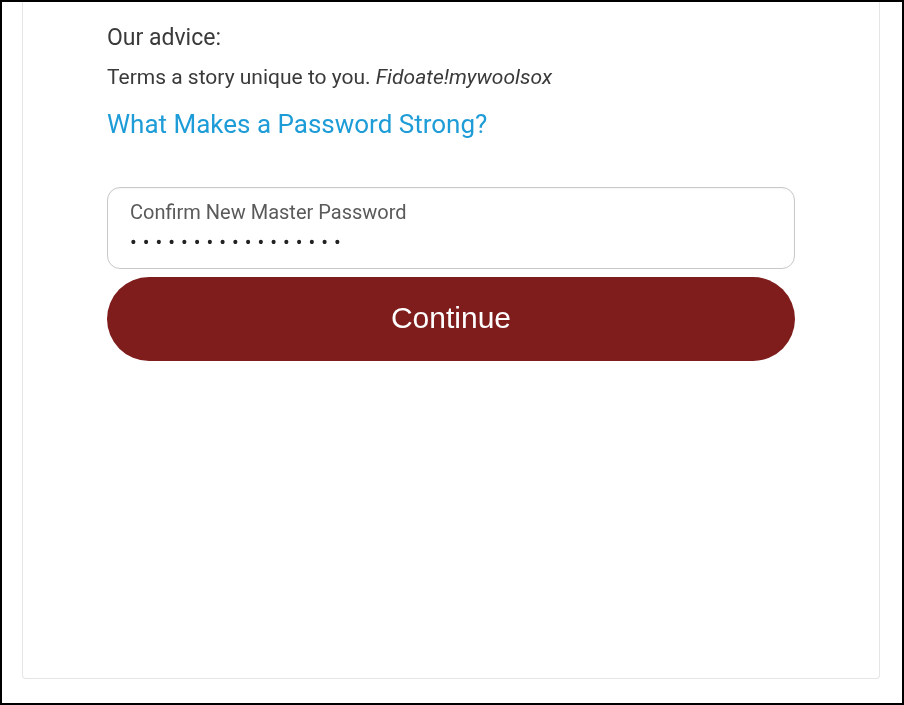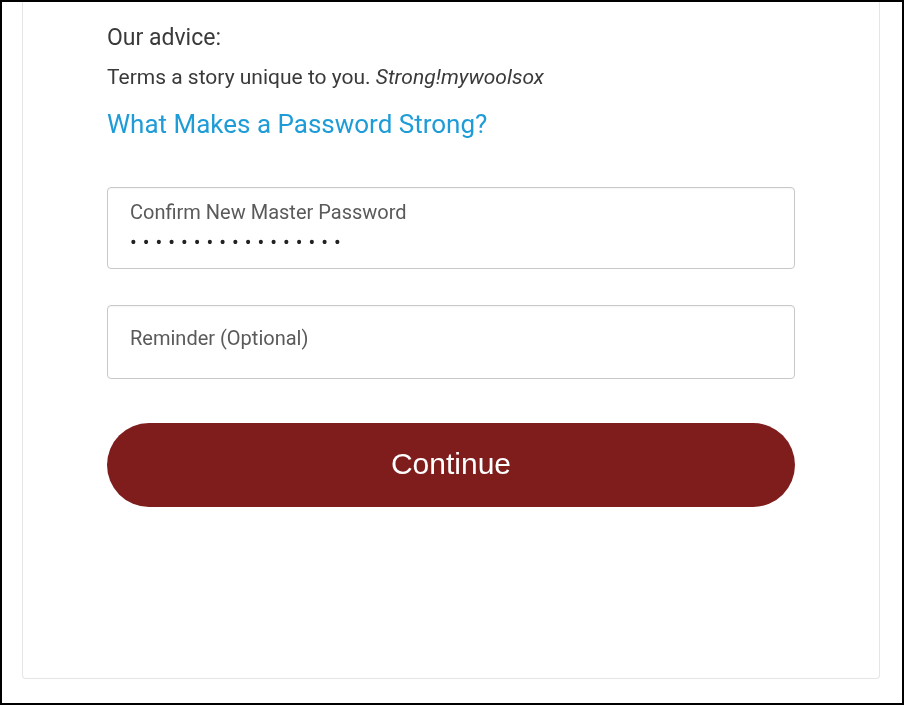--- a/index.html
+++ b/index.html
@@ -46,23 +46,22 @@
       color: #1e9cd7;
       font-size: 26px;
       text-decoration: none;
       display: inline-block;
     }
     .fields {
       margin-top: 48px;
     }
     .input-wrap {
       border: 1px solid #c8c8c8;
-      border-radius: 4px;
+      border-radius: 13px;
       padding: 12px 22px 14px 22px;
-      margin-bottom: 36px;
       background: #fff;
       box-shadow: inset 0 1px 2px rgba(0,0,0,0.04);
     }
     .input-wrap.empty {
       padding: 20px 22px 28px 22px;
     }
     .input-label {
       font-size: 20px;
       color: #5a5a5a;
       font-weight: 400;
@@ -99,32 +98,29 @@
     }
   </style>
 </head>
 <body>
 
 <div class="panel">
 
   <div class="advice-heading">Our advice:</div>
 
   <div class="advice-text">
-    <span>Terms a story unique to you. </span><span class="advice-example">Strong!mywoolsox</span>
+    <span>Terms a story unique to you. </span><span class="advice-example">Fidoate!mywoolsox</span>
   </div>
 
   <a href="#" class="help-link">What Makes a Password Strong?</a>
 
   <div class="fields">
     <div class="input-wrap">
       <div class="input-label">Confirm New Master Password</div>
       <div class="input-value">•••••••••••••••••</div>
     </div>
 
-    <div class="input-wrap empty">
-      <div class="input-label">Reminder (Optional)</div>
-    </div>
 
     <button class="continue-btn">Continue</button>
 
   </div>
 
 </div>
 
 </body></html>

